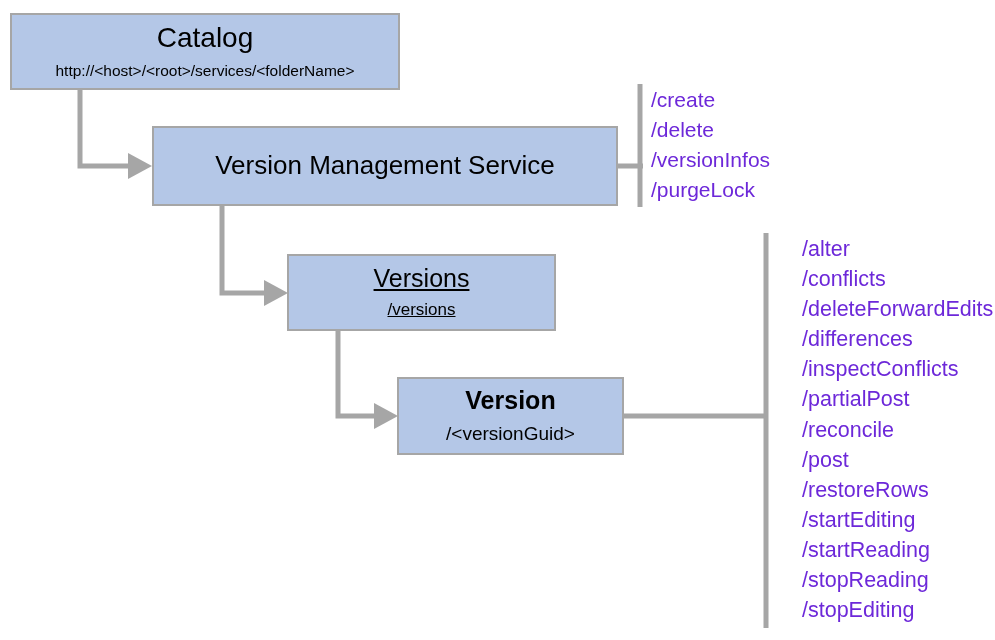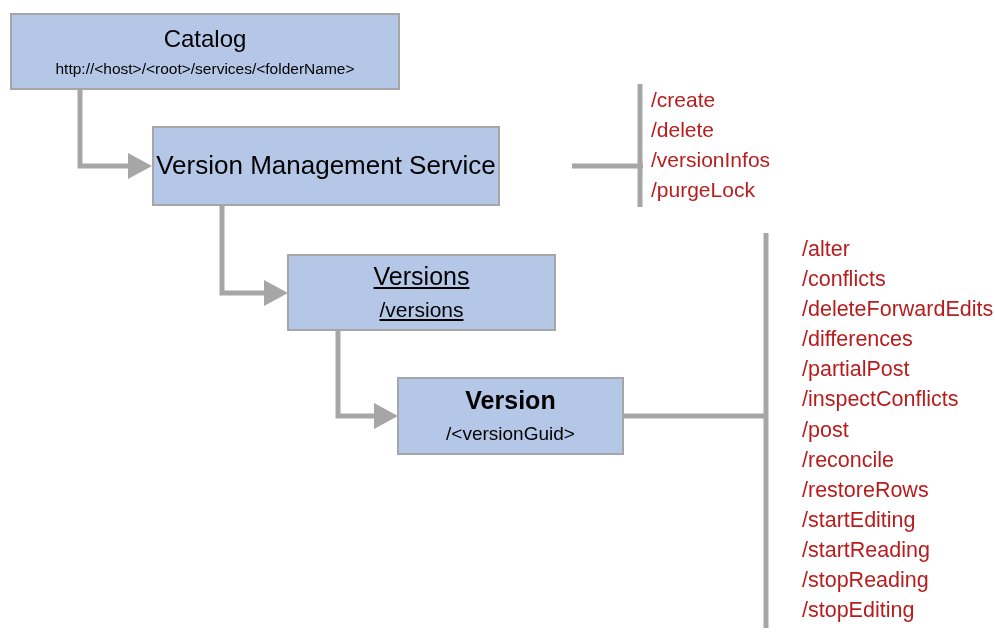--- a/index.html
+++ b/index.html
@@ -45,36 +45,36 @@
   }
   .node-sub {
     font-size: 15px;
     line-height: 1.15;
     margin-top: 9px;
     color: #000000;
     white-space: nowrap;
   }
   
   #node-catalog   { left: 10px;  top: 13px;  width: 390px; height: 77px; }
-  #node-vms       { left: 152px; top: 126px; width: 348px; height: 80px; }
+  #node-vms       { left: 152px; top: 126px; width: 466px; height: 80px; }
   #node-versions  { left: 287px; top: 254px; width: 269px; height: 77px; text-decoration: underline; }
   #node-version   { left: 397px; top: 377px; width: 227px; height: 78px; }
 
-  #node-catalog .node-title  { font-size: 24px; }
+  #node-catalog .node-title  { font-size: 28px; }
   #node-catalog .node-sub    { font-size: 15.5px; }
   #node-vms .node-title      { font-size: 26px; }
   #node-vms .node-sub        { font-size: 15px; }
   #node-versions .node-title { font-size: 25px; }
-  #node-versions .node-sub   { font-size: 21px; }
+  #node-versions .node-sub   { font-size: 17px; }
   #node-version .node-title  { font-size: 25px; font-weight: bold; }
   #node-version .node-sub    { font-size: 19px; }
 
   .op-list {
     position: absolute;
-    color: #b91c1c;
+    color: #6d28d9;
     font-size: 21px;
     line-height: 30px;
     white-space: nowrap;
     z-index: 2;
   }
   #ops-vms     { left: 651px; top: 85px; }
   #ops-version { left: 754px; top: 234px; font-size: 21.5px; line-height: 30.1px; margin-left: 48px; }
   .op-item {
     display: block;
   }
@@ -136,24 +136,24 @@
       <span class="op-item">/delete</span>
       <span class="op-item">/versionInfos</span>
       <span class="op-item">/purgeLock</span>
     </div>
 
   <div class="op-list" id="ops-version">
       <span class="op-item">/alter</span>
       <span class="op-item">/conflicts</span>
       <span class="op-item">/deleteForwardEdits</span>
       <span class="op-item">/differences</span>
+      <span class="op-item">/inspectConflicts</span>
       <span class="op-item">/partialPost</span>
-      <span class="op-item">/inspectConflicts</span>
+      <span class="op-item">/reconcile</span>
       <span class="op-item">/post</span>
-      <span class="op-item">/reconcile</span>
       <span class="op-item">/restoreRows</span>
       <span class="op-item">/startEditing</span>
       <span class="op-item">/startReading</span>
       <span class="op-item">/stopReading</span>
       <span class="op-item">/stopEditing</span>
     </div>
 
 </div>
 
 </body></html>

